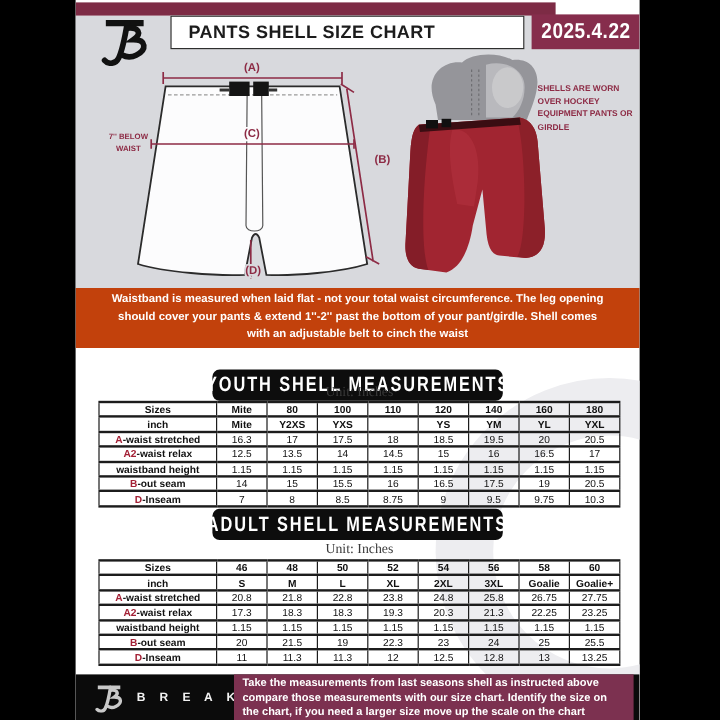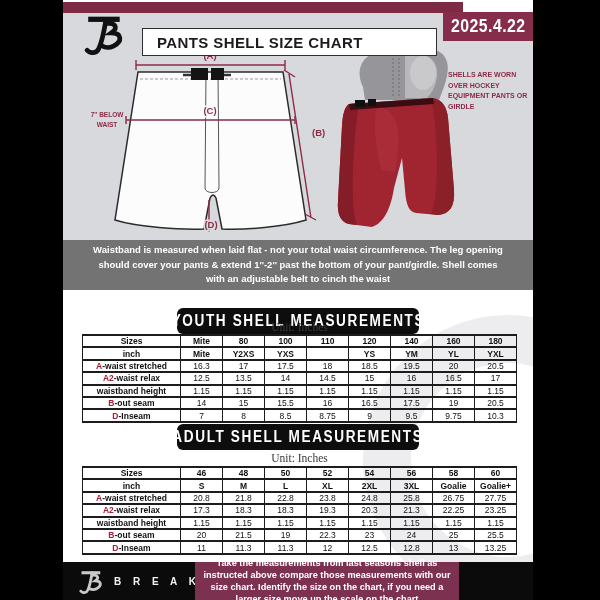--- a/index.html
+++ b/index.html
@@ -5,38 +5,38 @@
   html,body{margin:0;padding:0;background:#000;}
   #screen{position:relative;width:600px;height:600px;background:#000;overflow:hidden;
           font-family:"Liberation Sans",sans-serif;}
   #page{position:absolute;left:63px;top:0;width:470px;height:600px;background:#ffffff;overflow:hidden;}
 
   
   .top-strip{position:absolute;left:0;top:2px;width:400px;height:11px;background:#7d2b45;z-index:2;}
   .logo-header{position:absolute;left:21px;top:13px;width:42px;height:42px;color:#111;z-index:3;}
   .title-box{position:absolute;left:79px;top:13px;width:295px;height:28px;background:#fff;
              border:1.5px solid #2e2e2e;box-sizing:border-box;display:flex;align-items:center;
-             padding-left:14px;z-index:3;margin-top:15px;}
+             padding-left:14px;z-index:3;}
   .title-box span{font-size:15px;font-weight:bold;color:#1c1c1c;letter-spacing:.4px;}
   .date-box{position:absolute;left:380px;top:12px;width:90px;height:29px;background:#862d4c;
             display:flex;align-items:center;justify-content:center;z-index:3;}
   .date-box span{color:#fff;font-weight:bold;font-size:18px;letter-spacing:.5px;
                  transform:scaleX(.88);white-space:nowrap;}
 
   
   .hero{position:absolute;left:0;top:13px;width:470px;height:227px;background:#d8d9dd;z-index:1;}
   .pants-svg{position:absolute;left:25px;top:50px;z-index:2;}
   .waist-note{position:absolute;left:22px;top:110px;width:44px;text-align:center;
               font-size:6.5px;font-weight:bold;color:#8d2b45;line-height:1.5;z-index:3;}
   .shell-svg{position:absolute;left:272px;top:42px;z-index:2;}
   .shell-note{position:absolute;left:385px;top:70px;width:82px;font-size:7px;font-weight:bold;
               color:#8d2b45;line-height:1.5;z-index:3;}
 
   
-  .notice{position:absolute;left:0;top:240px;width:470px;height:50px;background:#737373;
+  .notice{position:absolute;left:0;top:240px;width:470px;height:50px;background:#c2410c;
           display:flex;align-items:center;justify-content:center;z-index:2;}
   .notice span{display:block;width:412px;text-align:center;color:#fff;font-size:9.5px;
                font-weight:bold;line-height:1.55;}
 
   
   .banner{position:absolute;left:114px;width:242px;height:26px;background:#0d0d0d;border-radius:6px;
           display:flex;align-items:center;justify-content:center;z-index:2;}
   .banner span{color:#fff;font-weight:bold;font-size:17px;letter-spacing:2px;white-space:nowrap;
                transform:scale(.8,1.02);}
   .unit{position:absolute;left:19px;width:435px;text-align:center;font-size:11.5px;color:#3a3a3a;z-index:2;font-family:Liberation Serif, serif;}
@@ -52,22 +52,22 @@
   table.meas col.c0{width:98px;}
 
   .watermark{position:absolute;left:300px;top:315px;width:290px;height:290px;border-radius:50%;
              border:48px solid #ededf0;box-sizing:border-box;z-index:1;}
 
   
   .footer{position:absolute;left:0;top:562px;width:470px;height:38px;background:#0b0b0b;z-index:2;}
   .logo-footer{position:absolute;left:16px;top:7px;width:25px;height:25px;color:#c9c9c9;}
   .brand{position:absolute;left:51px;top:0;height:38px;display:flex;align-items:center;
          color:#f2f2f2;font-size:10px;font-weight:bold;letter-spacing:4.5px;white-space:nowrap;}
-  .footer-note{position:absolute;left:132px;top:0;width:264px;height:38px;background:#7c3150;
-               box-sizing:border-box;padding:3px 7px;display:flex;align-items:center;text-align:center;}
+  .footer-note{position:absolute;left:132px;top:0;width:333px;height:38px;background:#7c3150;
+               box-sizing:border-box;padding:3px 7px;display:flex;align-items:center;}
   .footer-note span{color:#fff;font-size:9.2px;font-weight:bold;line-height:1.32;}
 
   svg text{font-family:"Liberation Sans",sans-serif;}
 </style>
 </head>
 <body>
 
 <div id="screen">
   <div id="page">
 

